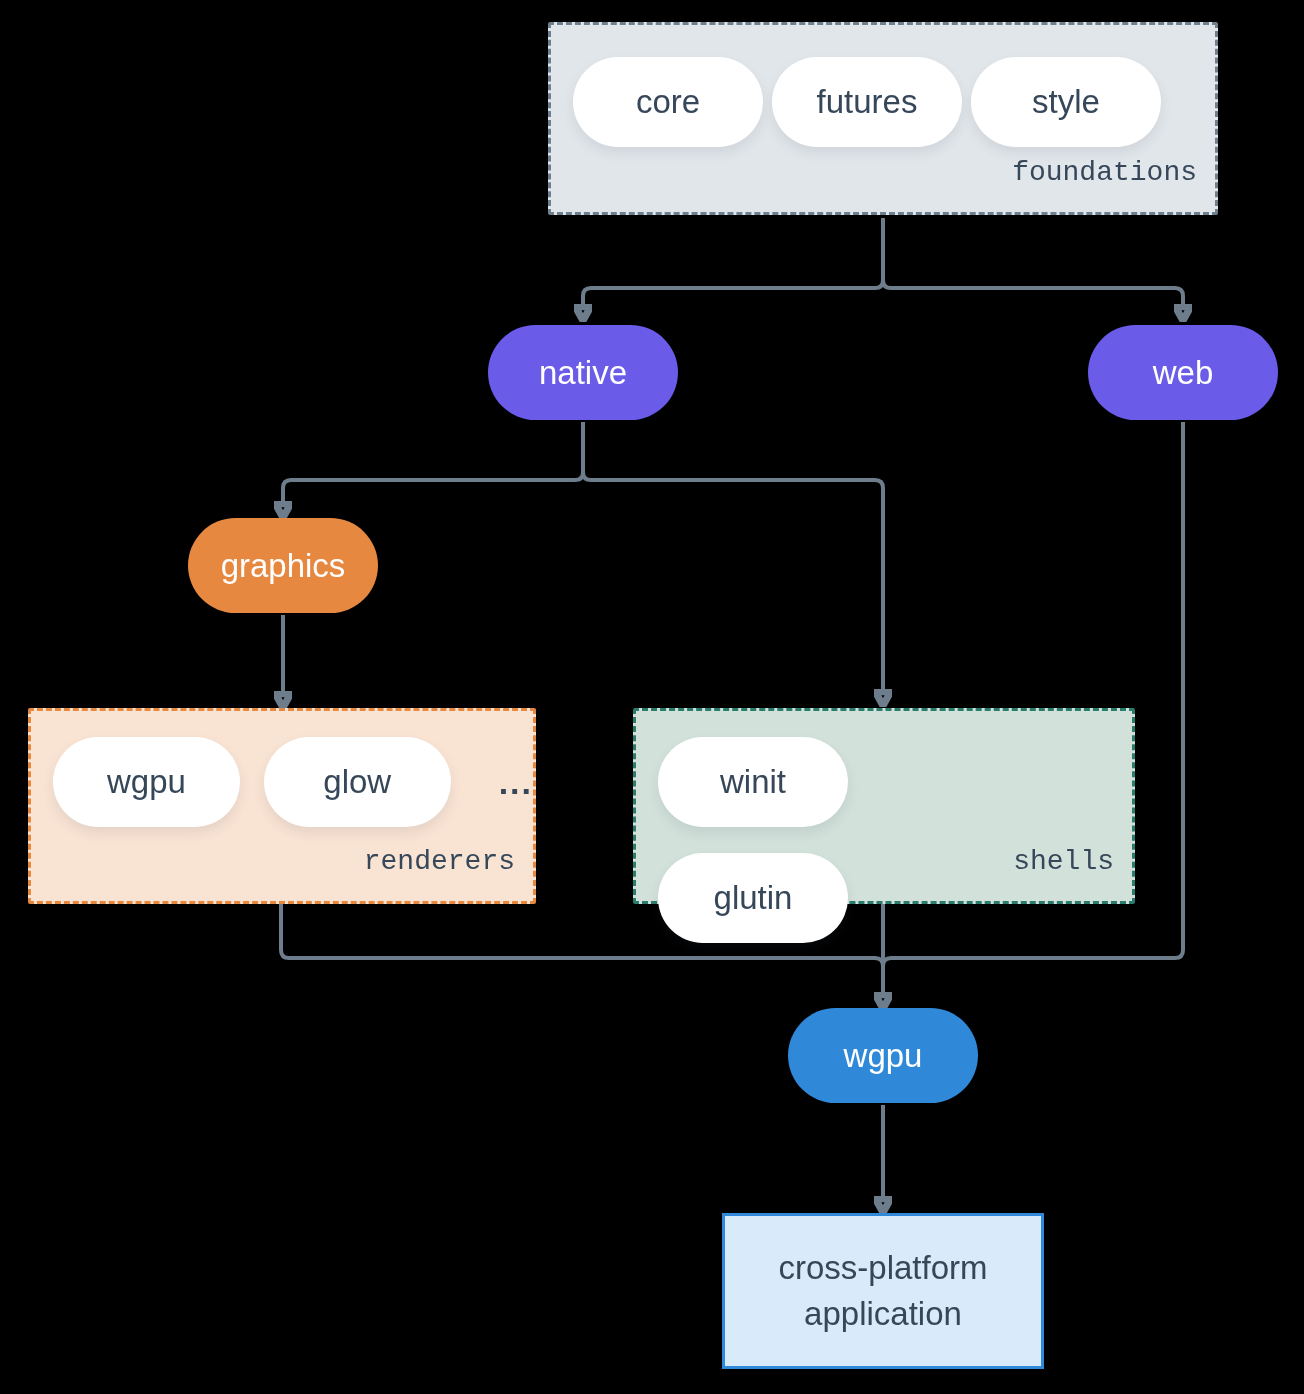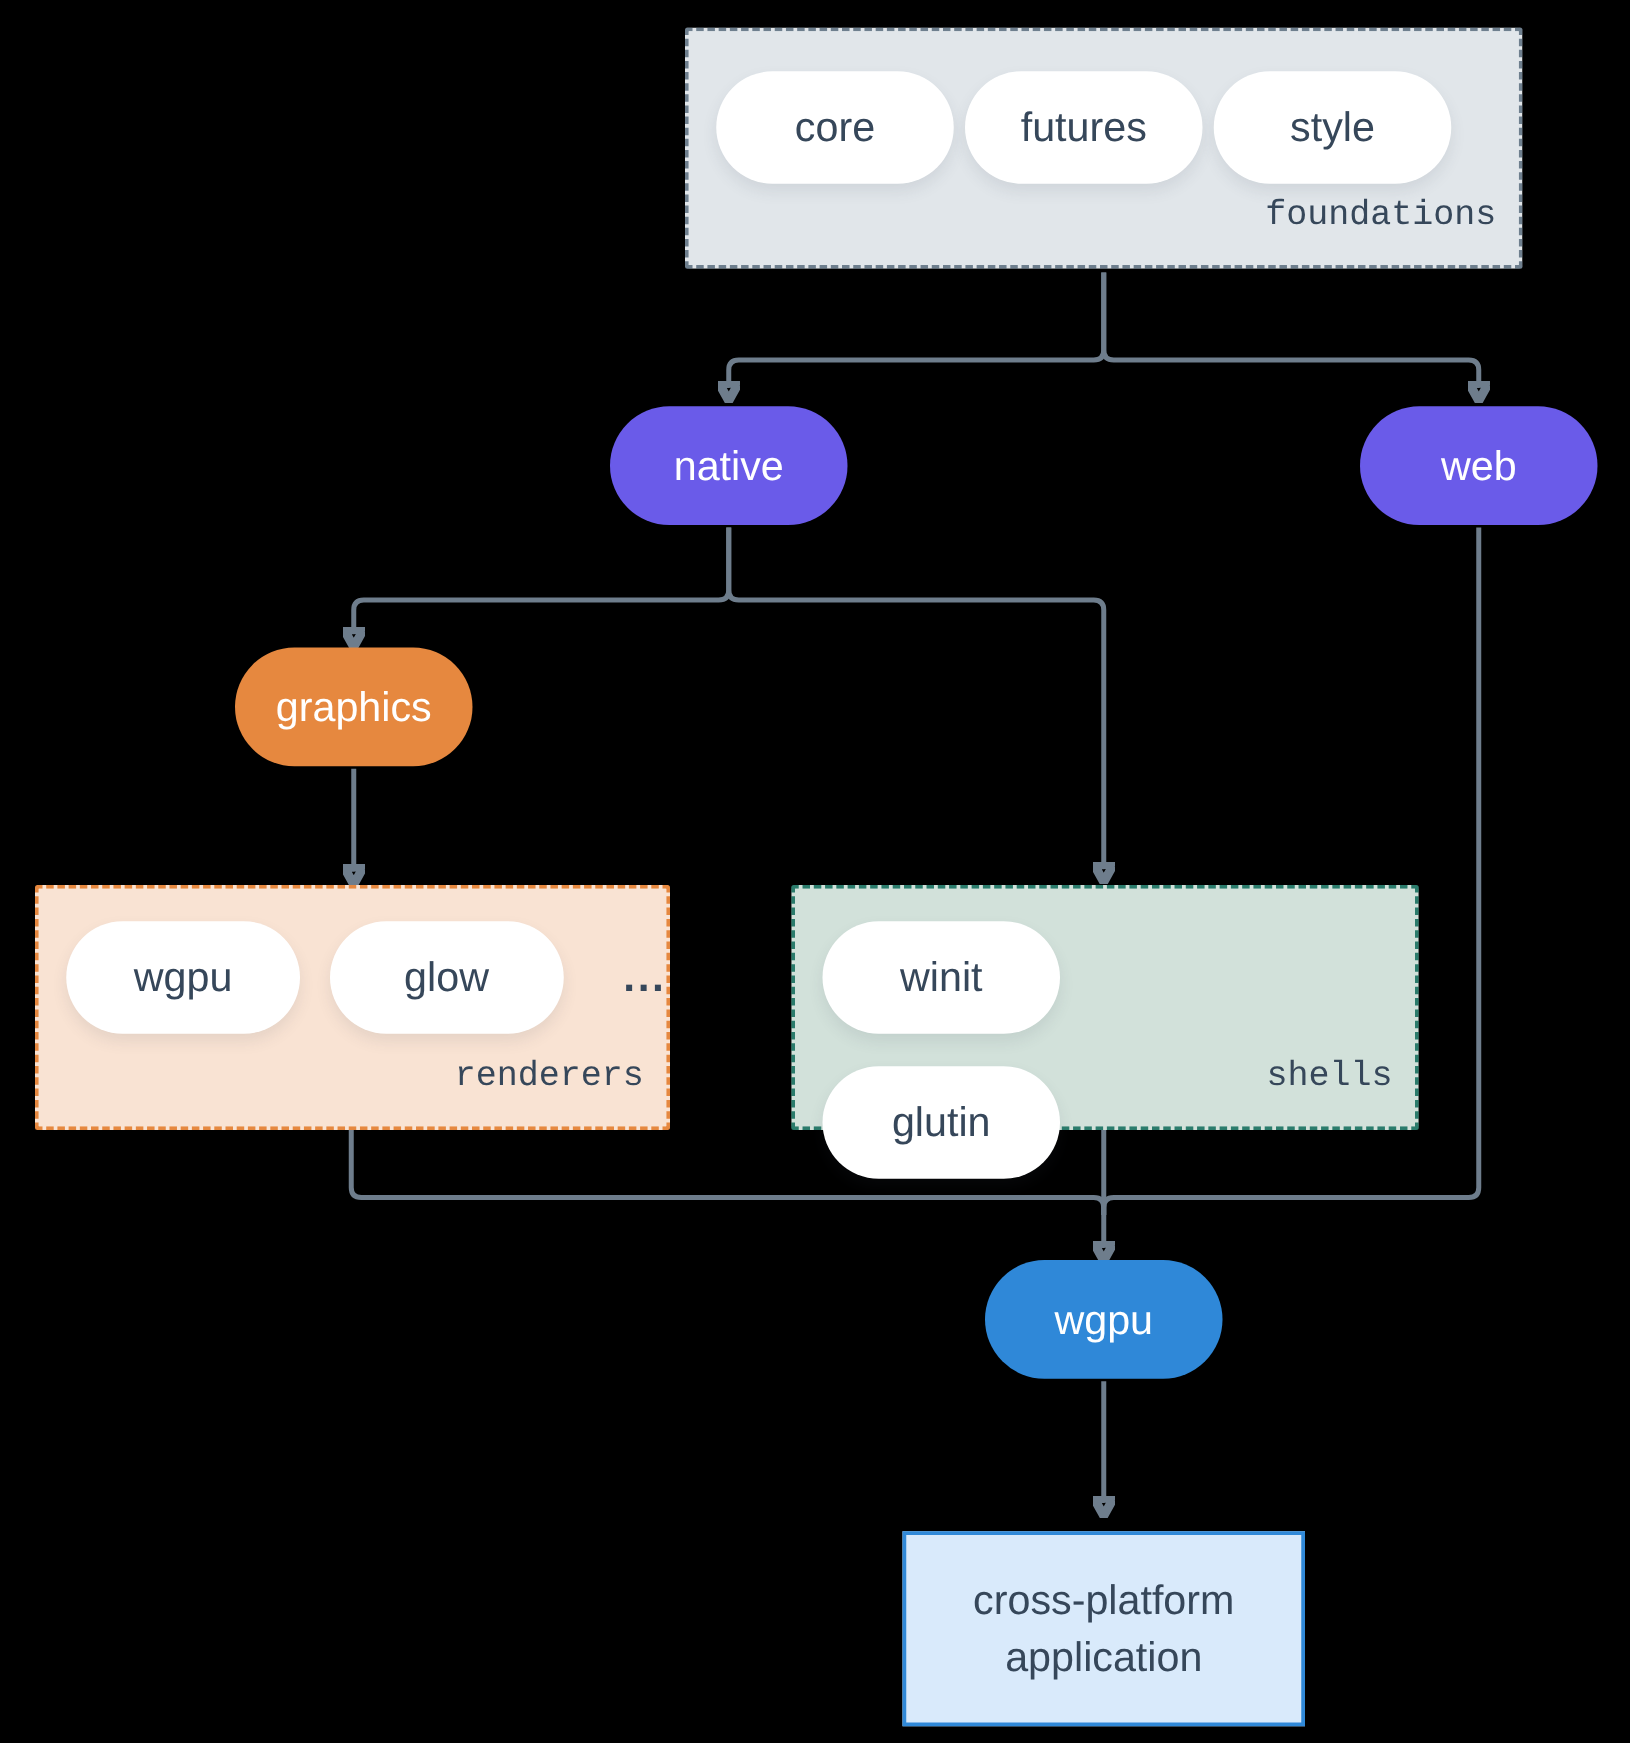--- a/index.html
+++ b/index.html
@@ -64,21 +64,21 @@
   }
   .shells .pill-row{padding:26px 0 0 22px;gap:26px;flex-direction:column;}
   .native{left:488px;top:325px;background:var(--purple);}
   .web{left:1088px;top:325px;background:var(--purple);}
   .graphics{left:188px;top:518px;background:var(--orange);}
   .iced{left:788px;top:1008px;background:var(--blue);}
   .app-box{
     position:absolute;left:722px;top:1213px;width:322px;height:156px;
     box-sizing:border-box;background:var(--app-fill);border:3px solid var(--app-border);
     display:flex;align-items:center;justify-content:center;text-align:center;
-    color:var(--text-dark);font-size:33px;font-weight:500;line-height:46px;margin-top:12px;
+    color:var(--text-dark);font-size:33px;font-weight:500;line-height:46px;
   }
   .app-box span{display:block;width:260px;}
 </style>
 </head>
 <body>
 
 <div class="canvas">
 
   <svg class="connector-layer" viewBox="0 0 1304 1394" xmlns="http://www.w3.org/2000/svg">
     <defs>

